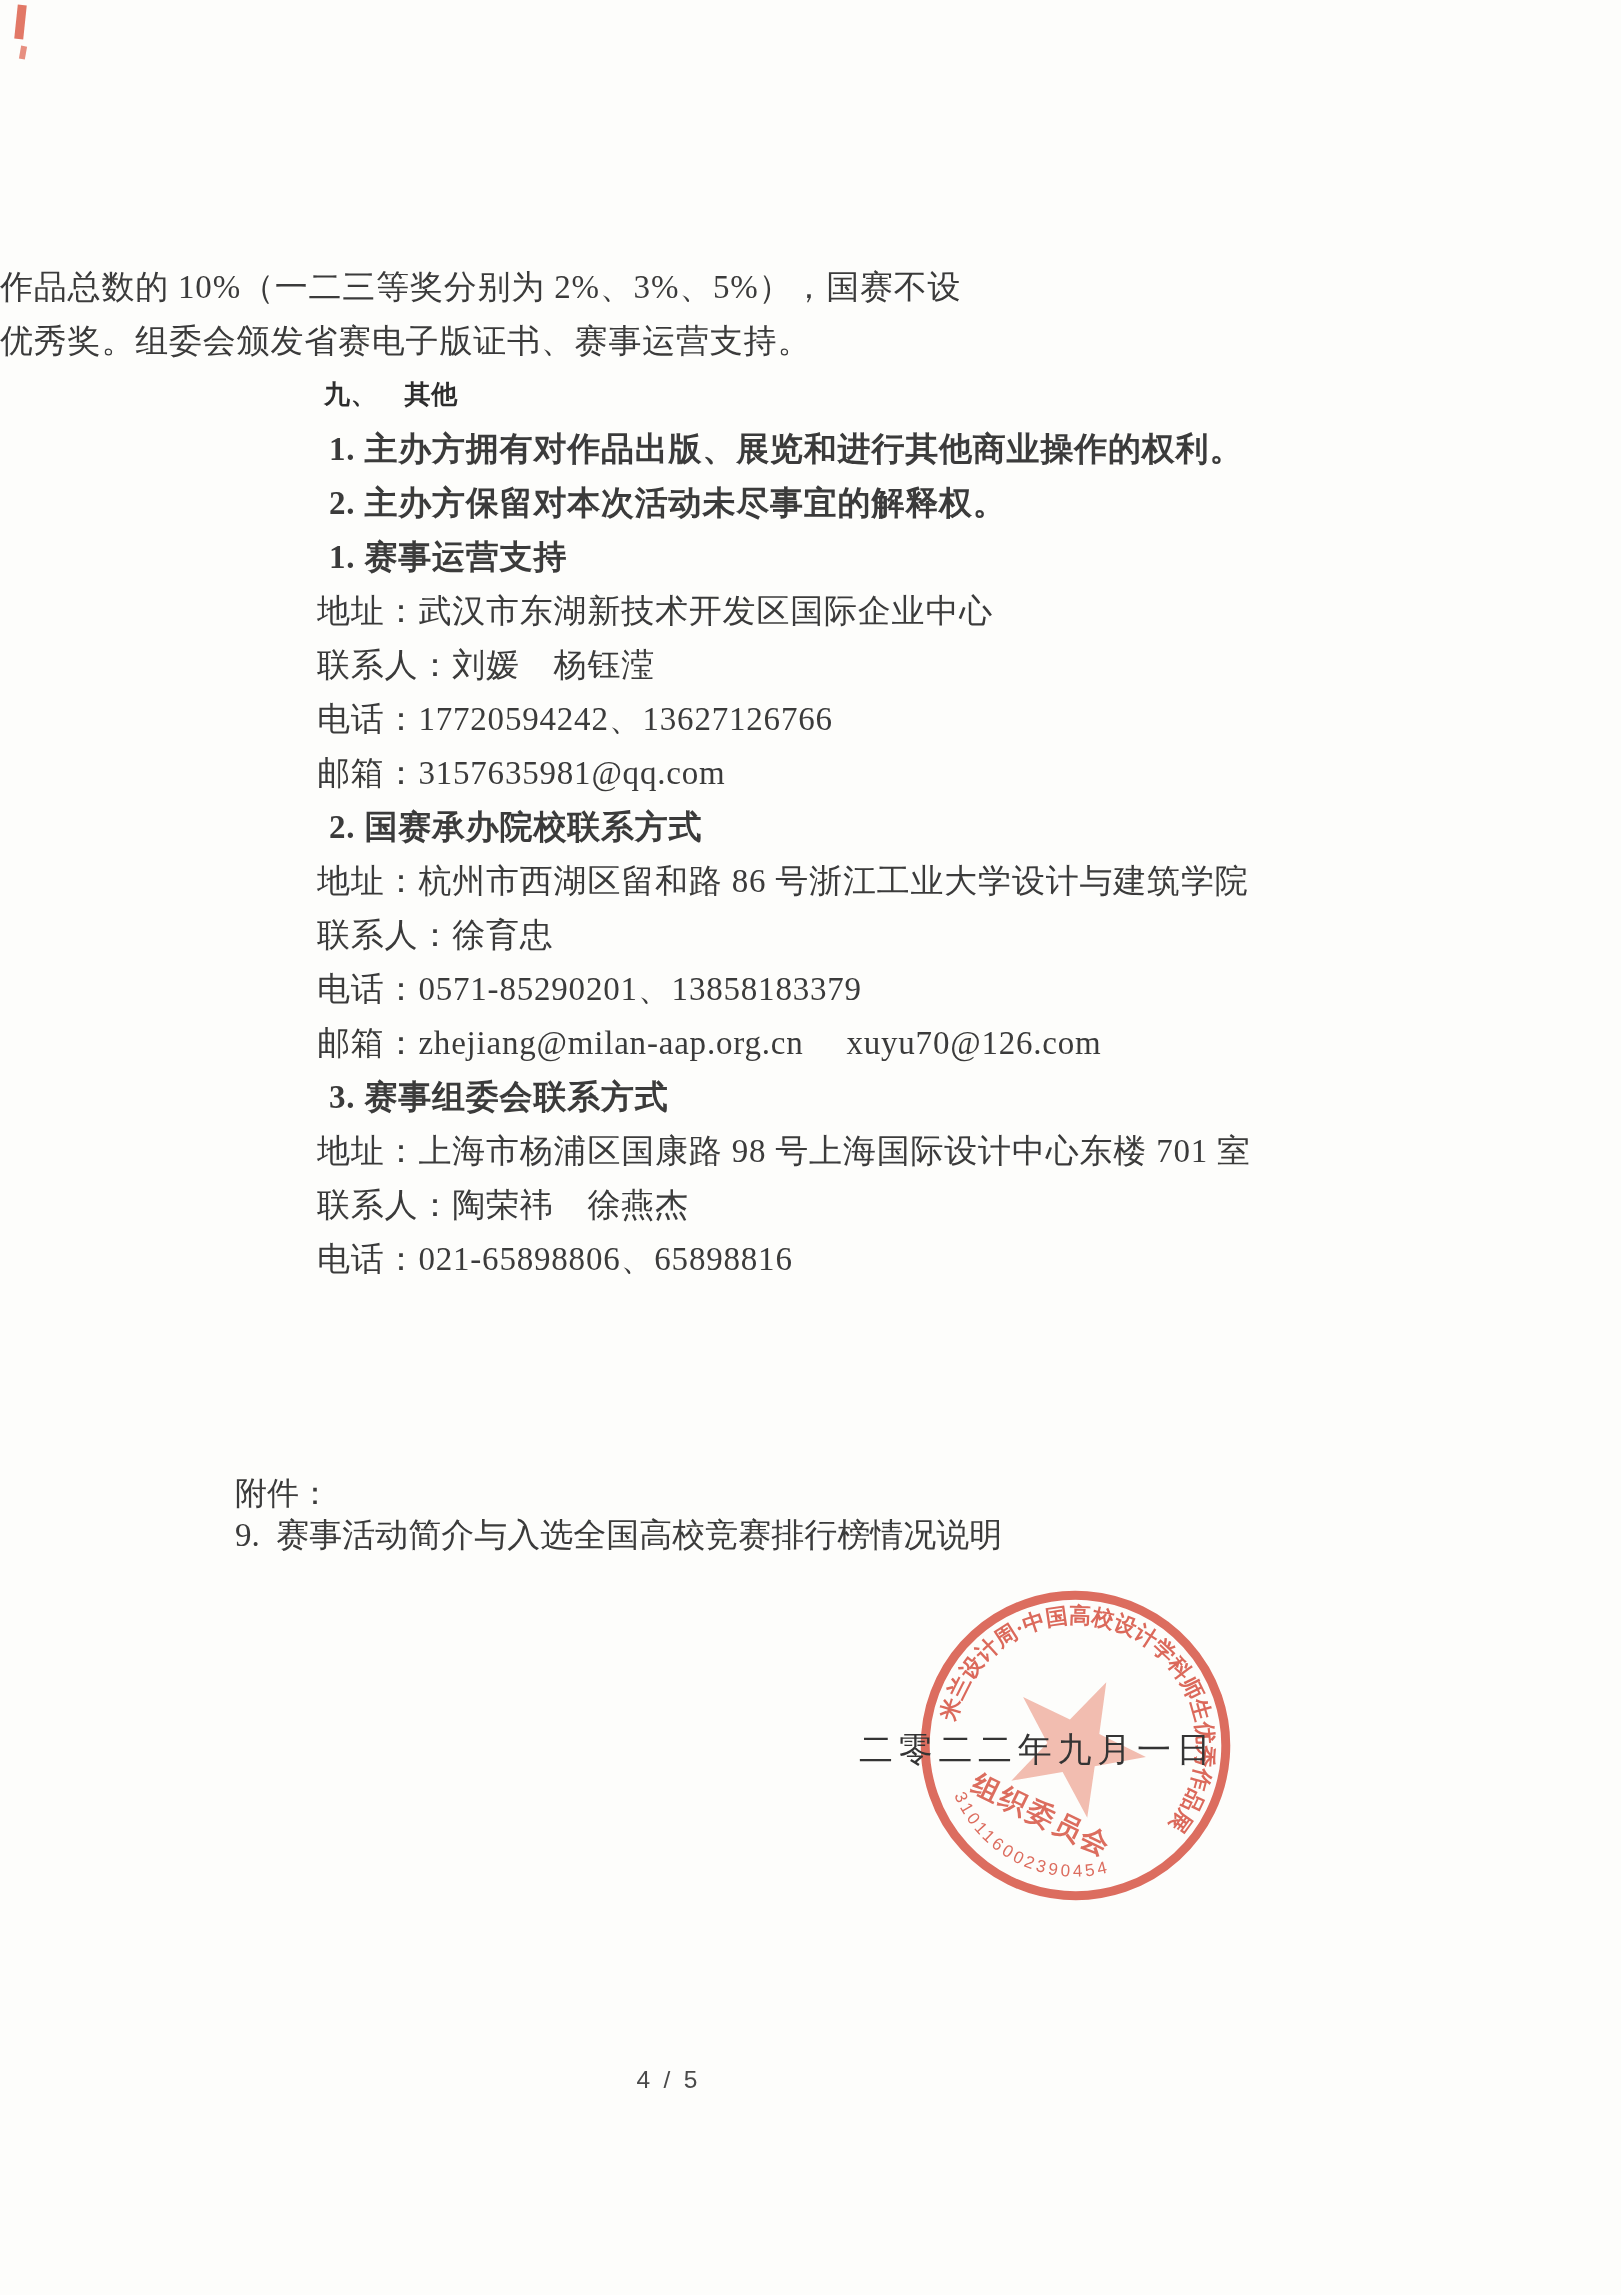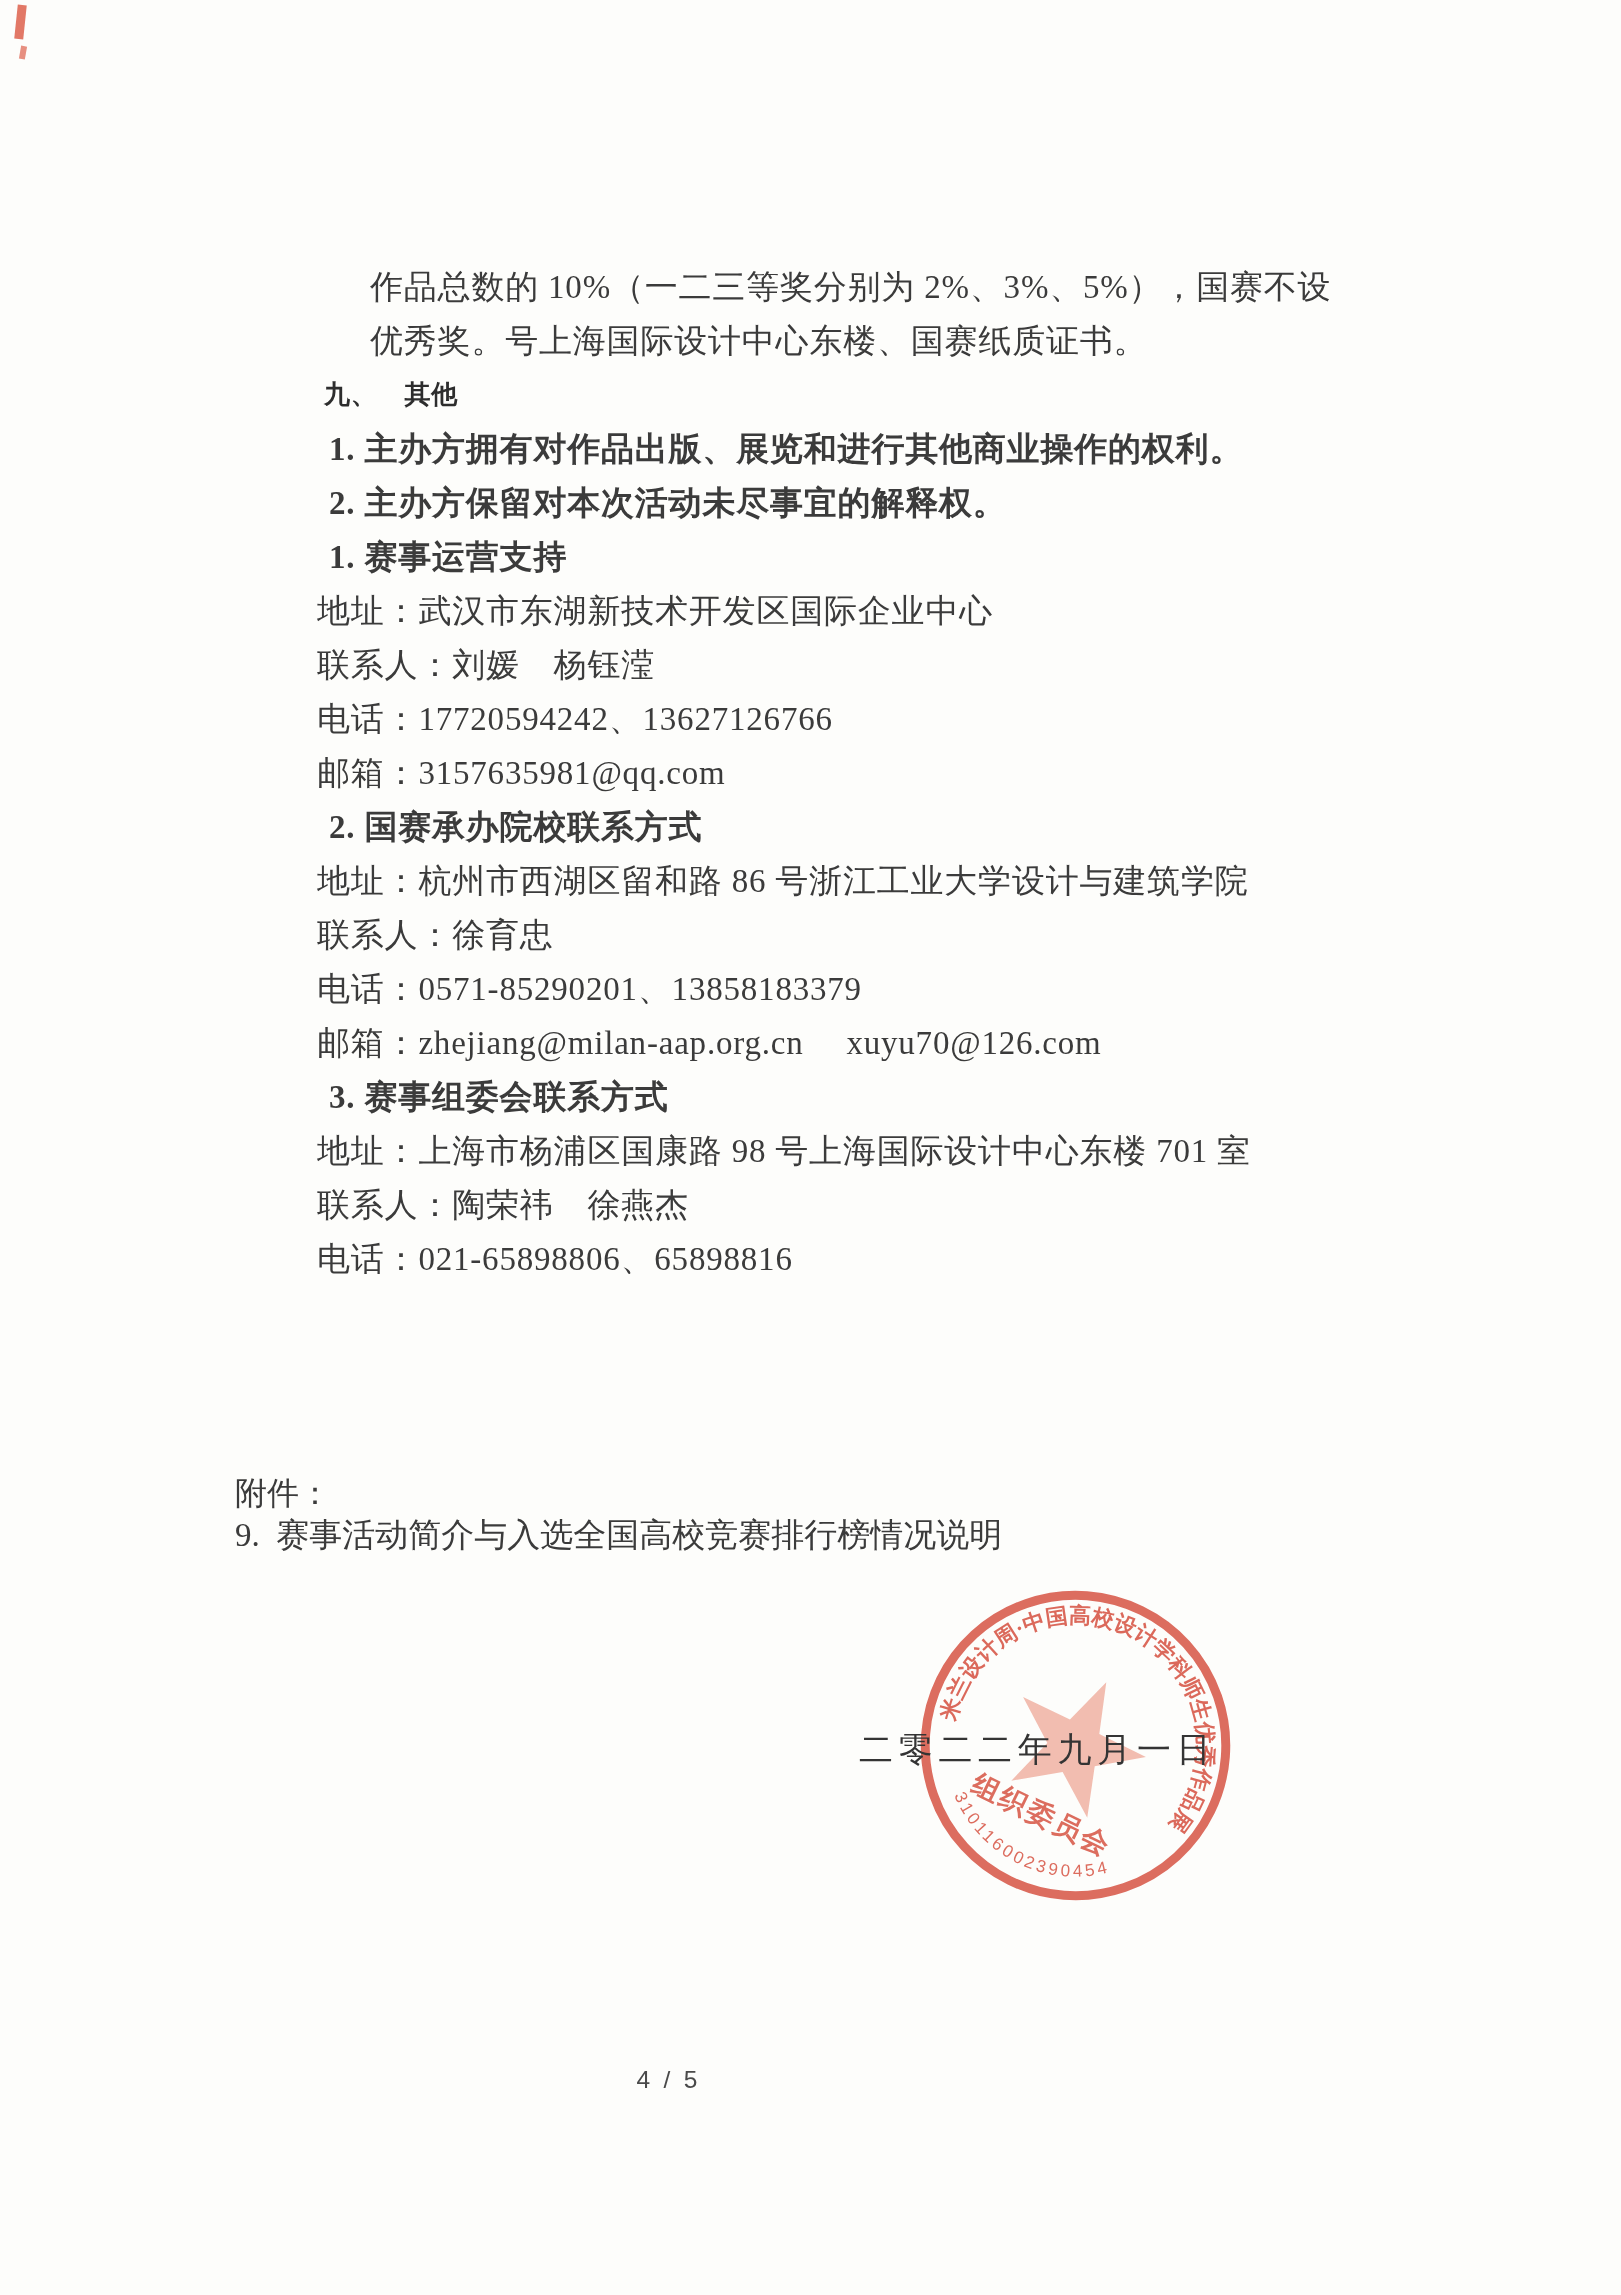--- a/index.html
+++ b/index.html
@@ -8,21 +8,21 @@
     width:1622px; height:2295px;
     margin:0 auto;
     background:#fdfdfb;
     overflow:hidden;
     font-family:"Liberation Serif", serif;
     color:#3b3b3b;
   }
   
   .doc { position:absolute; left:0; top:260px; width:1622px; }
   .line { height:54px; line-height:54px; font-size:33px; white-space:pre; letter-spacing:0.8px; }
-  .cont    { padding-left:370px; }
+  .cont    { }
   .heading { padding-left:324px; font-weight:700; color:#2d2d2d; font-size:26px; }
   .item    { padding-left:329px;font-weight:bold; }
   .field   { padding-left:317px; }
 
   
   .attach-label { position:absolute; left:235px; top:1466px; height:54px; line-height:54px;
                   font-size:32px; white-space:pre; }
   .attach-item  { position:absolute; left:235px; top:1508px; height:54px; line-height:54px;
                   font-size:33px; white-space:pre; }
 
@@ -49,21 +49,21 @@
 </head>
 <body>
 
 <div class="page">
 
   <div class="speck-a"></div>
   <div class="speck-b"></div>
 
   <div class="doc">
     <div class="line cont">作品总数的 10%（一二三等奖分别为 2%、3%、5%），国赛不设</div>
-    <div class="line cont">优秀奖。号上海国际设计中心东楼、国赛纸质证书。</div>
+    <div class="line cont">优秀奖。组委会颁发省赛电子版证书、赛事运营支持。</div>
     <div class="line heading">九、　其他</div>
     <div class="line item">1. 主办方拥有对作品出版、展览和进行其他商业操作的权利。</div>
     <div class="line item">2. 主办方保留对本次活动未尽事宜的解释权。</div>
     <div class="line item">1. 赛事运营支持</div>
     <div class="line field">地址：武汉市东湖新技术开发区国际企业中心</div>
     <div class="line field">联系人：刘媛　杨钰滢</div>
     <div class="line field">电话：17720594242、13627126766</div>
     <div class="line field">邮箱：3157635981@qq.com</div>
     <div class="line item">2. 国赛承办院校联系方式</div>
     <div class="line field">地址：杭州市西湖区留和路 86 号浙江工业大学设计与建筑学院</div>

